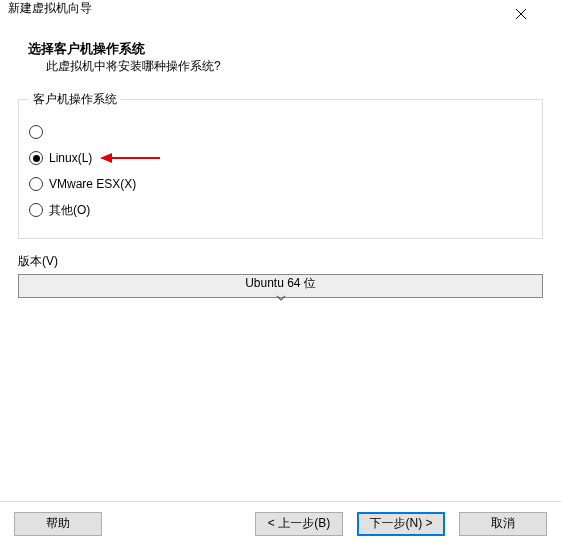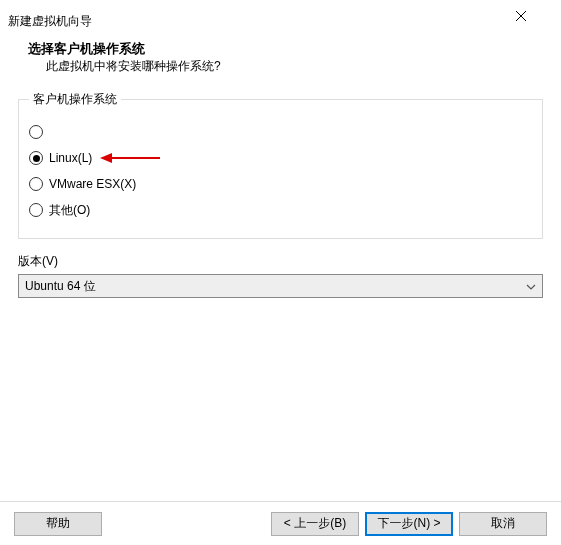--- a/index.html
+++ b/index.html
@@ -9,21 +9,21 @@
     font-size: 12px;
     background: #fff;
     color: #000;
     width: 561px;
     height: 545px;
     position: relative;
     overflow: hidden;
   }
   .titlebar {
     display: flex;
-    align-items: flex-end;
+    align-items: flex-start;
     justify-content: space-between;
     height: 30px;
     padding: 0 20px 0 8px;
   }
   .close-btn {
     width: 40px;
     height: 28px;
     display: flex;
     align-items: center;
     justify-content: center;
@@ -89,36 +89,37 @@
   }
   .dropdown {
     width: 100%;
     height: 24px;
     border: 1px solid #888;
     background: #eee;
     display: flex;
     align-items: center;
     justify-content: space-between;
     padding: 0 6px;
+    flex-direction: column;
   }
   .dropdown-chevron {
     font-size: 10px;
     color: #555;
   }
   .footer {
     position: absolute;
     left: 0;
     right: 0;
     bottom: 0;
     border-top: 1px solid #ddd;
     height: 44px;
     display: flex;
     align-items: center;
     padding: 0 14px;
-    gap: 6px;
+    gap: 14px;
   }
   .btn {
     height: 24px;
     min-width: 88px;
     border: 1px solid #adadad;
     background: #e1e1e1;
     display: inline-flex;
     align-items: center;
     justify-content: center;
     font-size: 12px;

